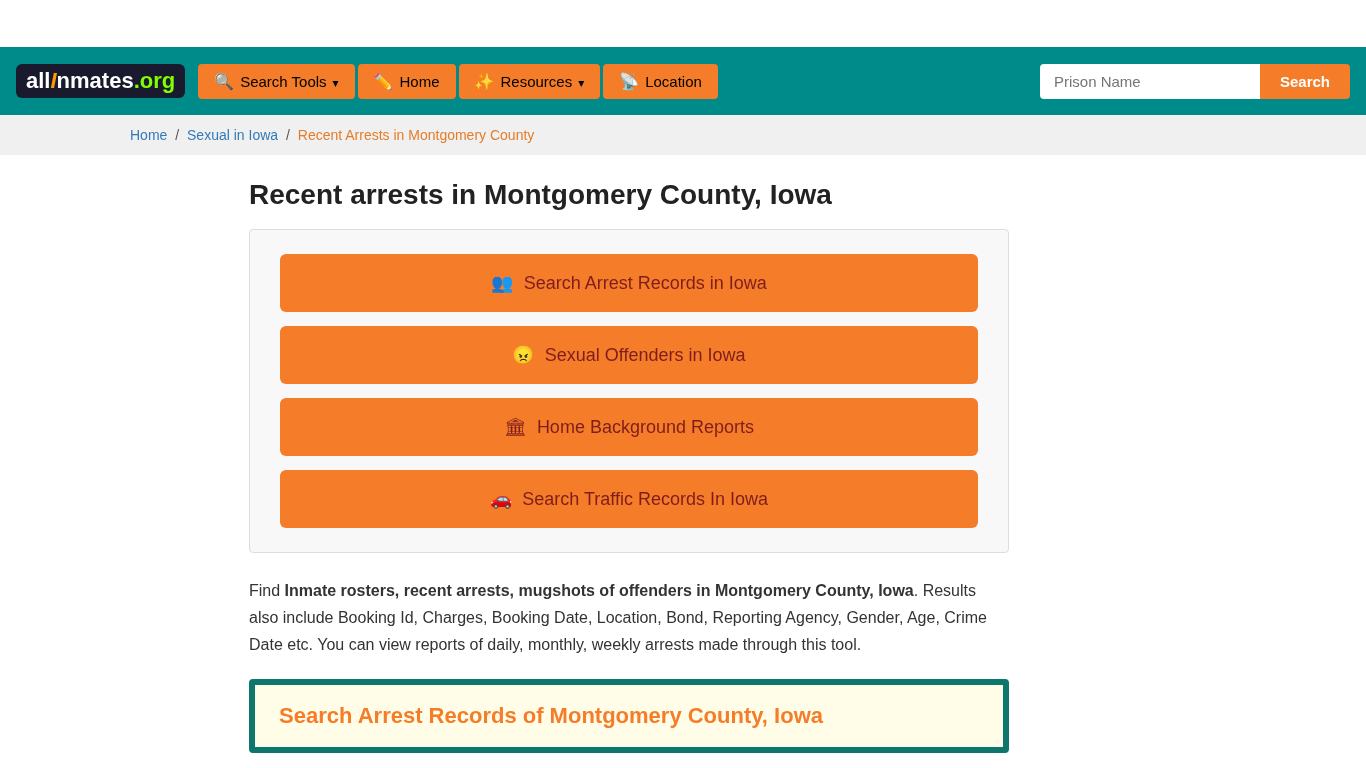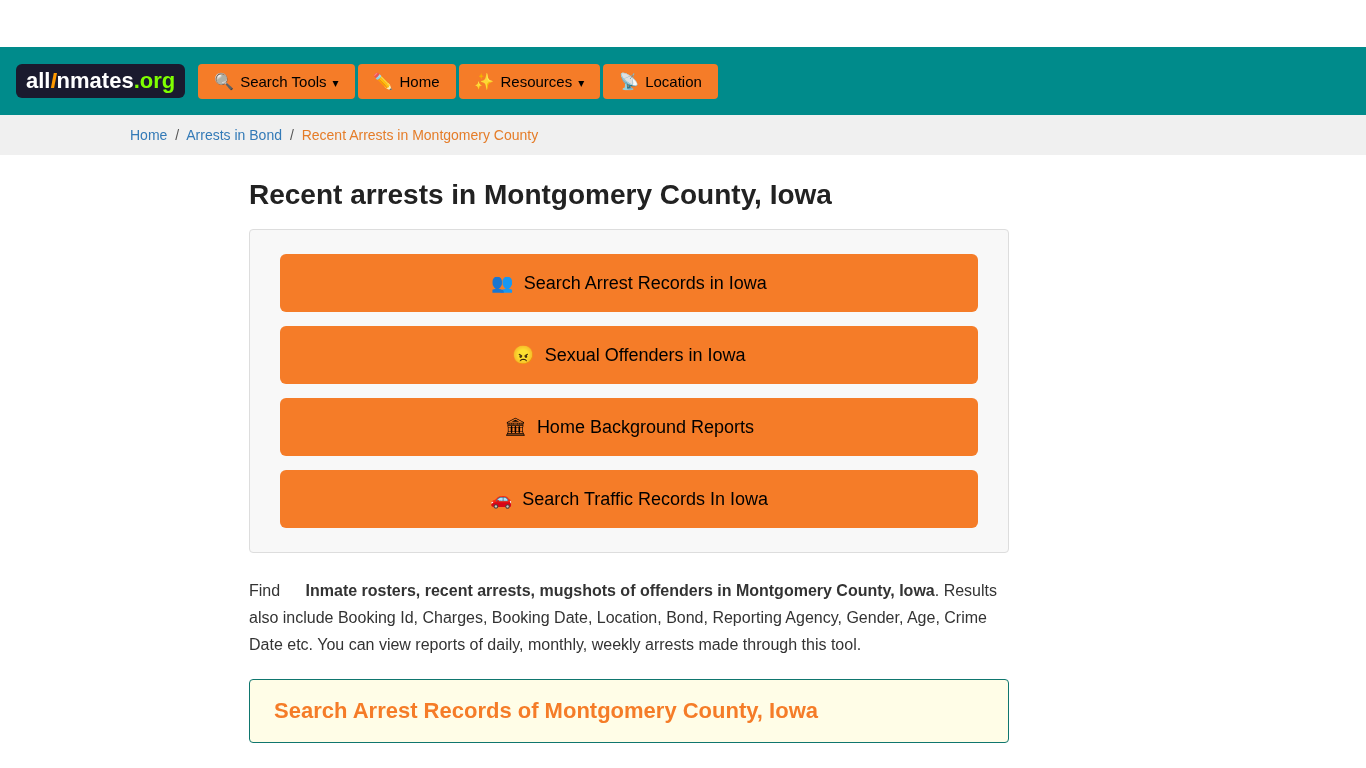--- a/index.html
+++ b/index.html
@@ -102,21 +102,21 @@
       border-radius: 4px;
       padding: 24px 30px;
       margin-bottom: 24px;
       max-width: 760px;
     }
 
     .action-btn {
       display: block;
       width: 100%;
       background-color: #f57c28;
-      color: #000000;
+      color: #7f1d1d;
       border: none;
       border-radius: 6px;
       padding: 18px 20px;
       font-size: 18px;
       cursor: pointer;
       margin-bottom: 14px;
       text-align: center;
       display: flex;
       align-items: center;
       justify-content: center;
@@ -125,25 +125,25 @@
     }
     .action-btn:last-child { margin-bottom: 0; }
 
     .description {
       font-size: 16px;
       line-height: 1.7;
       color: #333;
       margin-bottom: 20px;
       max-width: 760px;
     }
-    .description strong { font-weight: bold; margin-left: 21px; }
+    .description strong { font-weight: bold; }
 
     .search-records-box {
       background: #fffde7;
-      border: 1px solid #0f766e;
+      border: 6px solid #0f766e;
       border-radius: 4px;
       padding: 18px 24px;
       max-width: 760px;
     }
     .search-records-title {
       font-size: 22px;
       color: #f57c28;
       font-weight: 600;
     }
 
@@ -185,26 +185,30 @@
     <span class="chevron"></span>
   </button>
 
   <button class="nav-btn">
     <span class="icon-sitemap"></span>
     <span>Location</span>
   </button>
 
   <div class="header-spacer"></div>
 
+  <div class="search-container">
+    <input class="prison-input" type="text" placeholder="Prison Name" style="">
+    <button class="search-btn">Search</button>
+  </div>
 </header>
 
 <nav class="breadcrumb-bar">
   <a href="#">Home</a>
   <span class="sep">/</span>
-  <a href="#">Arrests in Bond</a>
+  <a href="#">Sexual in Iowa</a>
   <span class="sep">/</span>
   <span class="current">Recent Arrests in Montgomery County</span>
 </nav>
 
 <main class="main">
   <h1 class="page-title">Recent arrests in Montgomery County, Iowa</h1>
 
   <div class="action-box">
     <button class="action-btn">
       <span class="icon-people"></span>

